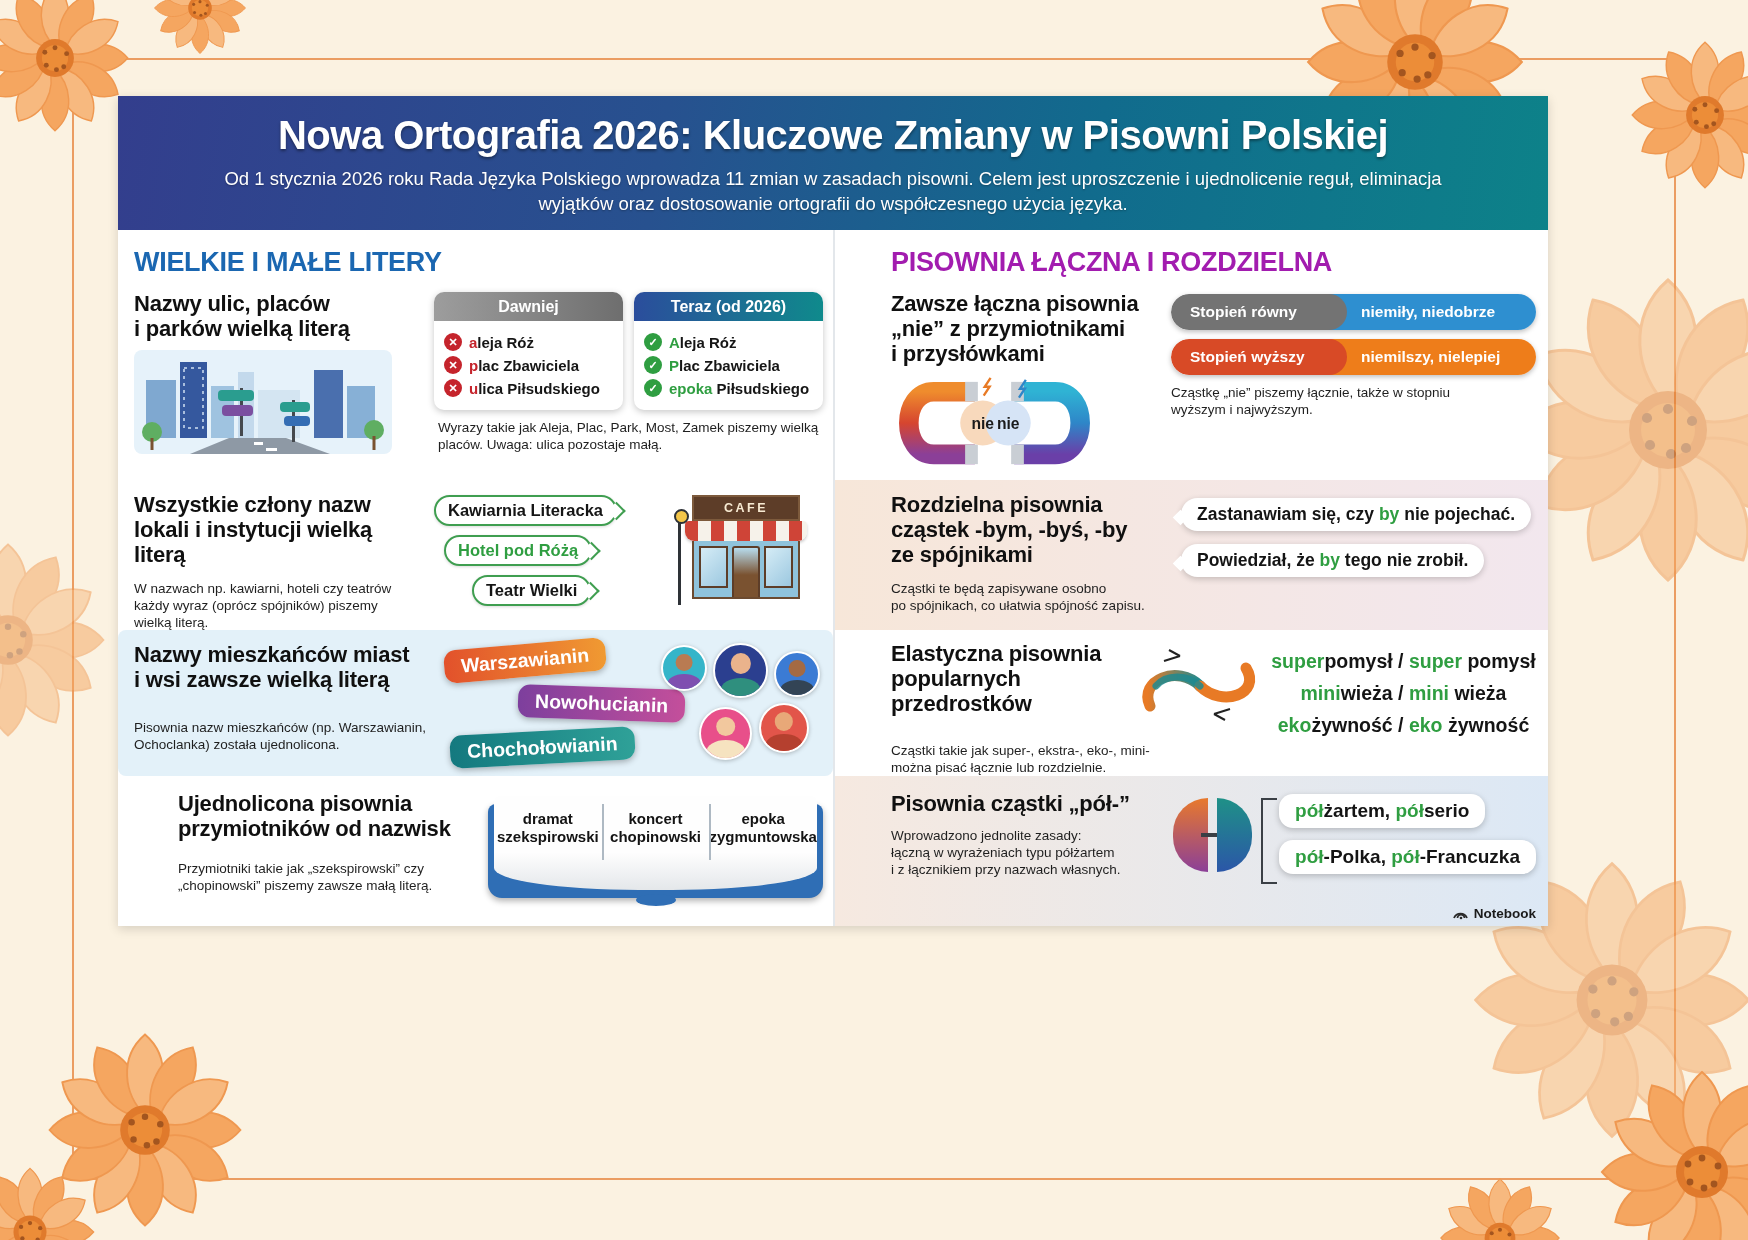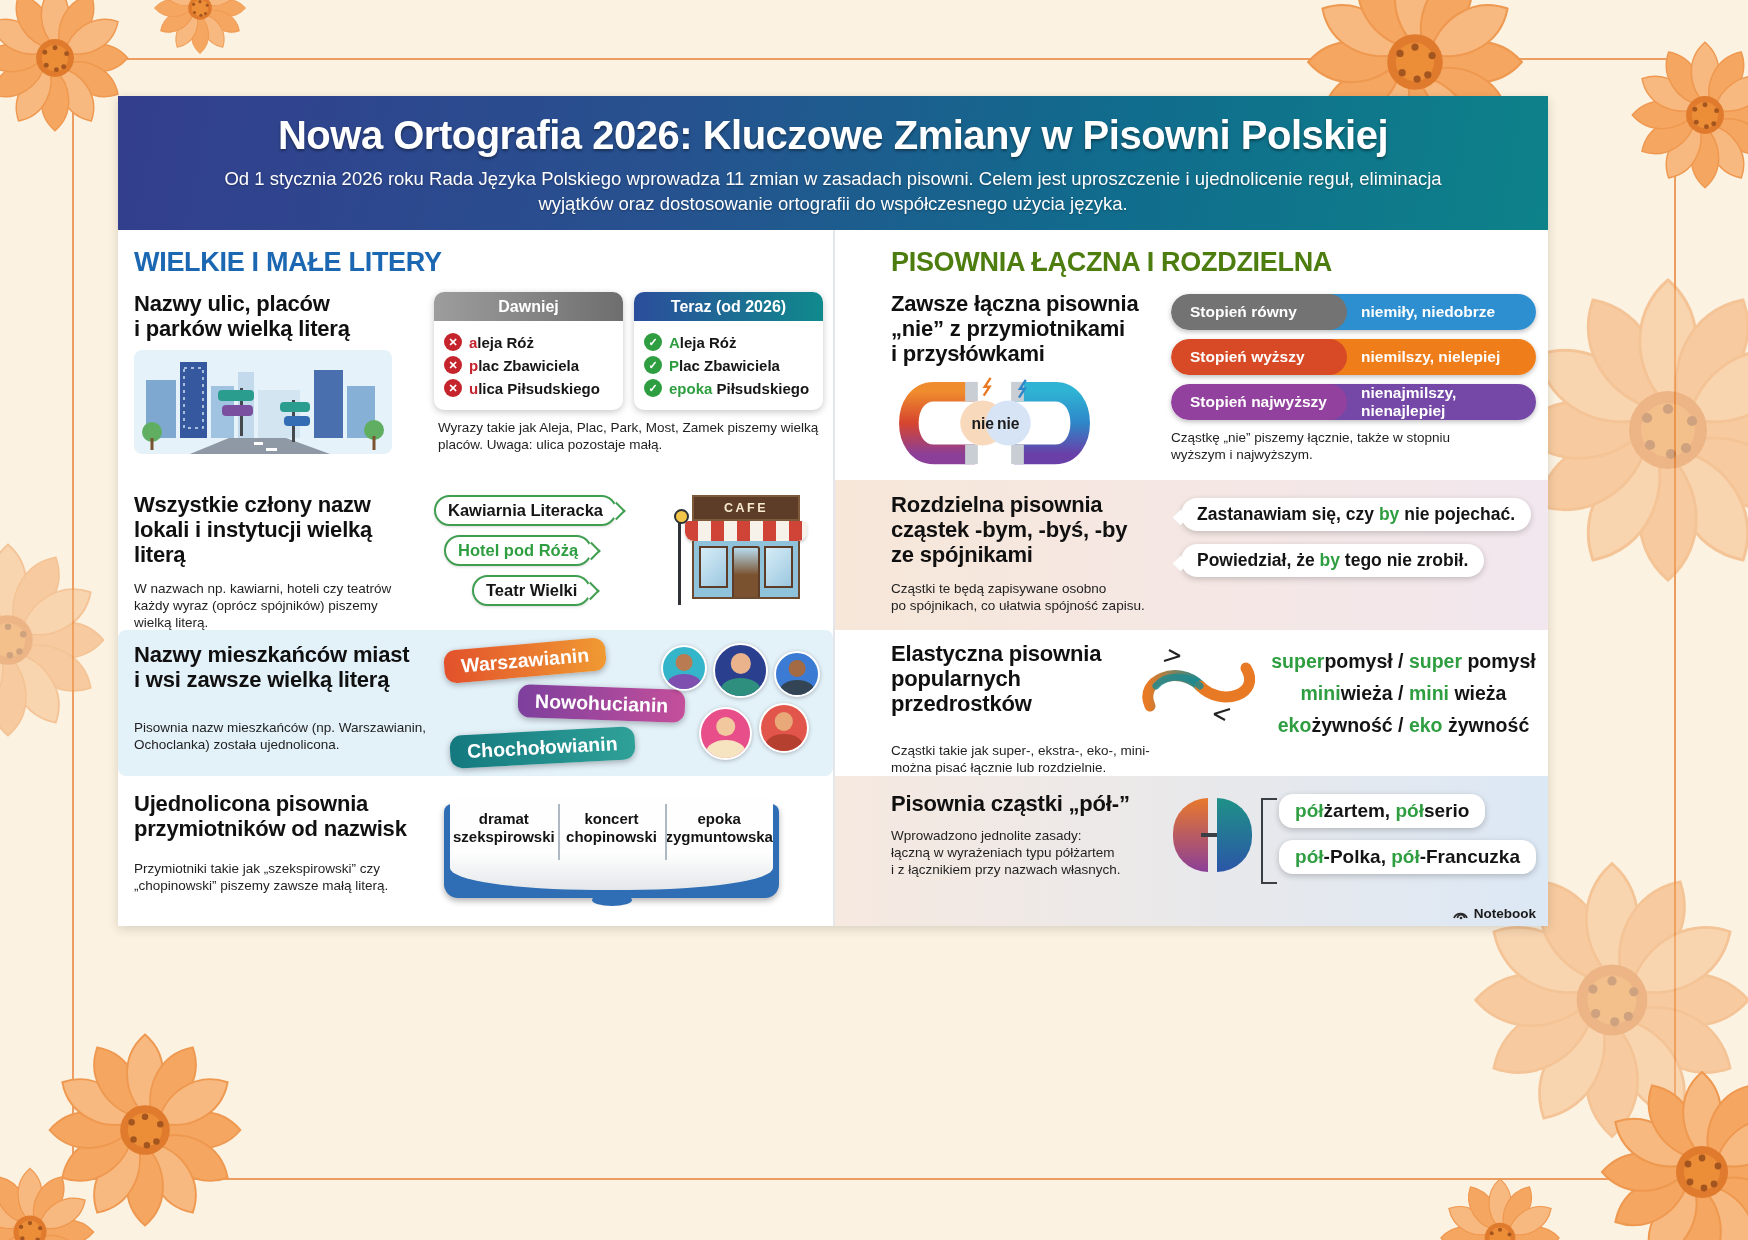--- a/index.html
+++ b/index.html
@@ -23,23 +23,23 @@
          color:#fff; text-align:center; padding-top:17px; }
   .hdr-title { font-size:40px; font-weight:bold; letter-spacing:-.5px; text-shadow:0 2px 3px rgba(0,0,0,.4); }
   .hdr-sub { font-size:18.5px; line-height:1.35; margin:9px auto 0; width:1230px; text-shadow:0 1px 2px rgba(0,0,0,.3); }
 
   .body { display:flex; height:696px; }
   .col { width:50%; position:relative; }
   .col-r { border-left:2px solid #e3e7eb; }
 
   .col-heading { height:54px; padding:17px 0 0 16px; font-size:27px; font-weight:bold; letter-spacing:-.3px; }
   .col-r .col-heading { padding-left:56px; }
-  .blue-h { color:#1b67b1; } .orange-h { color:#4d7c0f; }
-
-  .sec { position:relative; }
+  .blue-h { color:#1b67b1; } .orange-h { color:#a21caf; }
+
+  .sec { position:relative;justify-content:flex-end; }
   .sec-title { font-size:22px; font-weight:bold; color:#101010; line-height:1.13; white-space:pre-line; letter-spacing:-.2px; }
   .note { font-size:13.5px; color:#1f1f1f; line-height:1.28; white-space:pre-line; }
 
   
   .l1 { height:196px; display:flex; padding:8px 10px 0 16px; }
   .l1-left { width:300px; }
   .city { margin-top:8px; }
   .l1-right { flex:1; }
   .cards { display:flex; gap:11px; }
   .cmp-card { flex:1; background:#fff; border-radius:10px; overflow:hidden;
@@ -440,24 +440,20 @@
           </div>
           <div class="r1-right">
             <div class="npill np1">
               <div class="npill-label">Stopień równy</div>
               <div class="npill-value">niemiły, niedobrze</div>
             </div>
             <div class="npill np2">
               <div class="npill-label">Stopień wyższy</div>
               <div class="npill-value">niemilszy, nielepiej</div>
             </div>
-            <div class="npill np3">
-              <div class="npill-label">Stopień najwyższy</div>
-              <div class="npill-value">nienajmilszy, nienajlepiej</div>
-            </div>
             <div class="note">Cząstkę „nie” piszemy łącznie, także w stopniu
 wyższym i najwyższym.</div>
           </div>
         </div>
 
         <div class="sec r2">
           <div class="r2-left">
             <div class="sec-title">Rozdzielna pisownia
 cząstek -bym, -byś, -by
 ze spójnikami</div>

